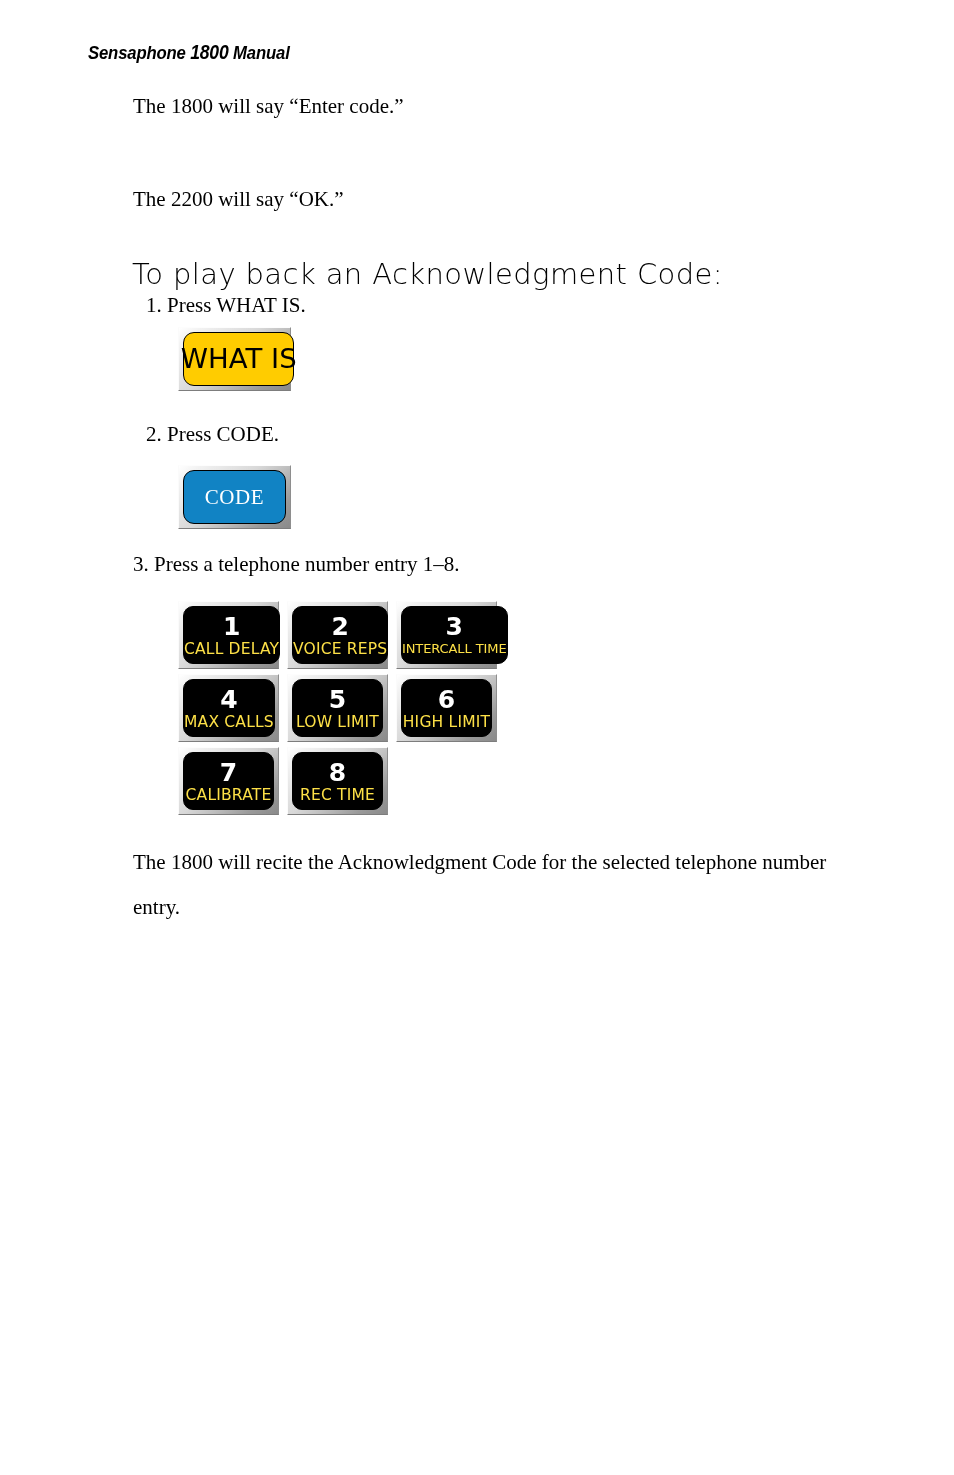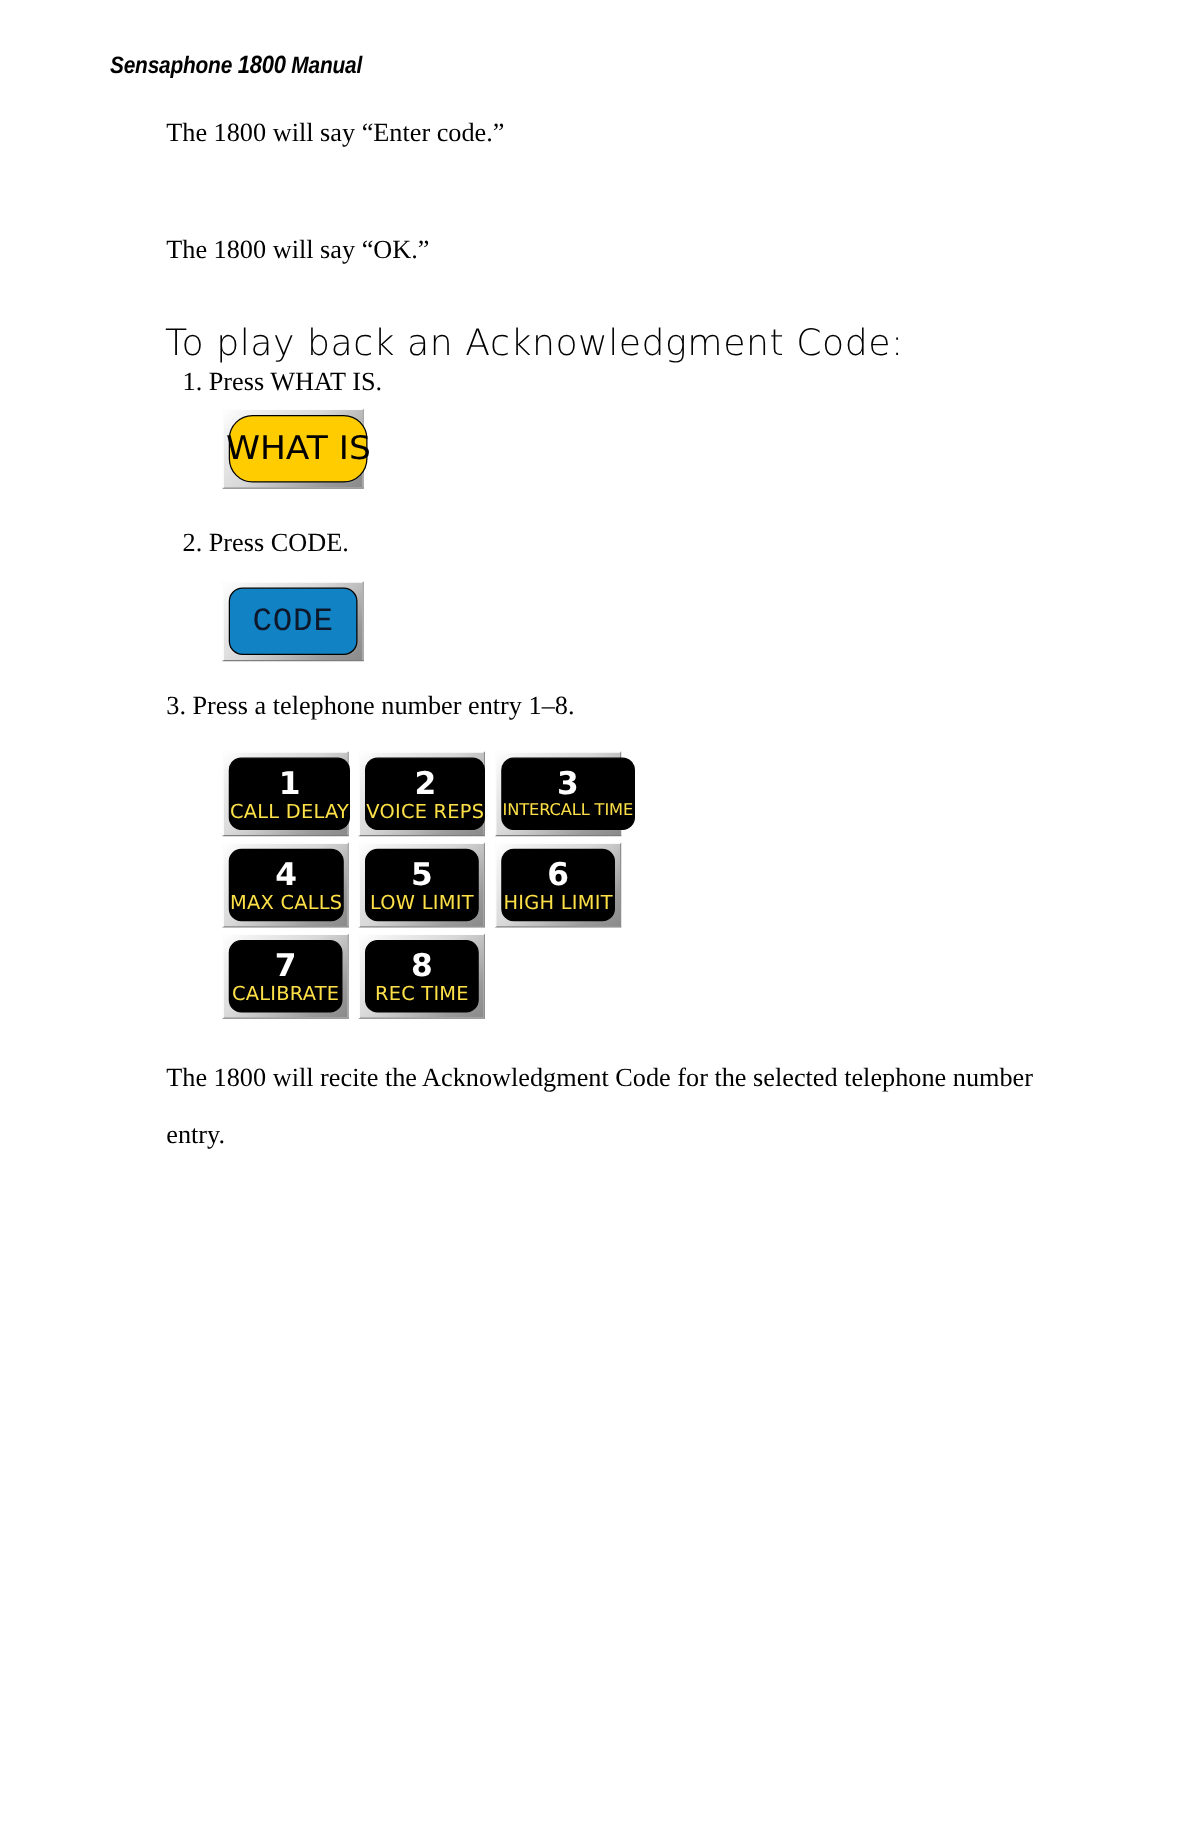--- a/index.html
+++ b/index.html
@@ -99,21 +99,20 @@
 
   
   .key-whatis {
     left: 178px;
     top: 327px;
     width: 113px;
     height: 64px;
   }
   .key-whatis .face {
     background: #ffcc00;
-    border-radius: 19px;
   }
   .key-whatis .face .cap-label {
     font-family: "DejaVu Sans", "Liberation Sans", sans-serif;
     font-weight: 400;
     font-size: 26px;
     color: #000000;
     letter-spacing: 0px;
     white-space: nowrap;
     transform: scaleX(1.06);
   }
@@ -122,24 +121,24 @@
   .key-code {
     left: 178px;
     top: 465px;
     width: 113px;
     height: 64px;
   }
   .key-code .face {
     background: #1183c4;
   }
   .key-code .face .cap-label {
-    font-family: Liberation Mono, monospace;
+    font-family: Liberation Serif, serif;
     font-weight: 400;
-    font-size: 26px;
-    color: #0f172a;
+    font-size: 21px;
+    color: #ffffff;
     letter-spacing: 0.6px;
     white-space: nowrap;
   }
 
   
   .keypad {
     position: absolute;
     left: 178px;
     top: 601px;
     display: grid;
@@ -206,21 +205,21 @@
   }
 </style>
 </head>
 <body>
 
 <div class="page">
 
   <div class="running-header"><span>Sensaphone </span><span class="hdr-strong">1800</span><span> Manual</span></div>
 
   <div class="para p-enter-code">The 1800 will say “Enter code.”</div>
-  <div class="para p-ok">The 1800 will say “OK.”</div>
+  <div class="para p-ok">The 2200 will say “OK.”</div>
 
   <h2 class="section-heading">To play back an Acknowledgment Code:</h2>
 
   <div class="para p-step1">1. Press WHAT IS.</div>
 
   <div class="keycap key-whatis">
     <div class="face">
       <span class="cap-label">WHAT IS</span>
     </div>
   </div>

